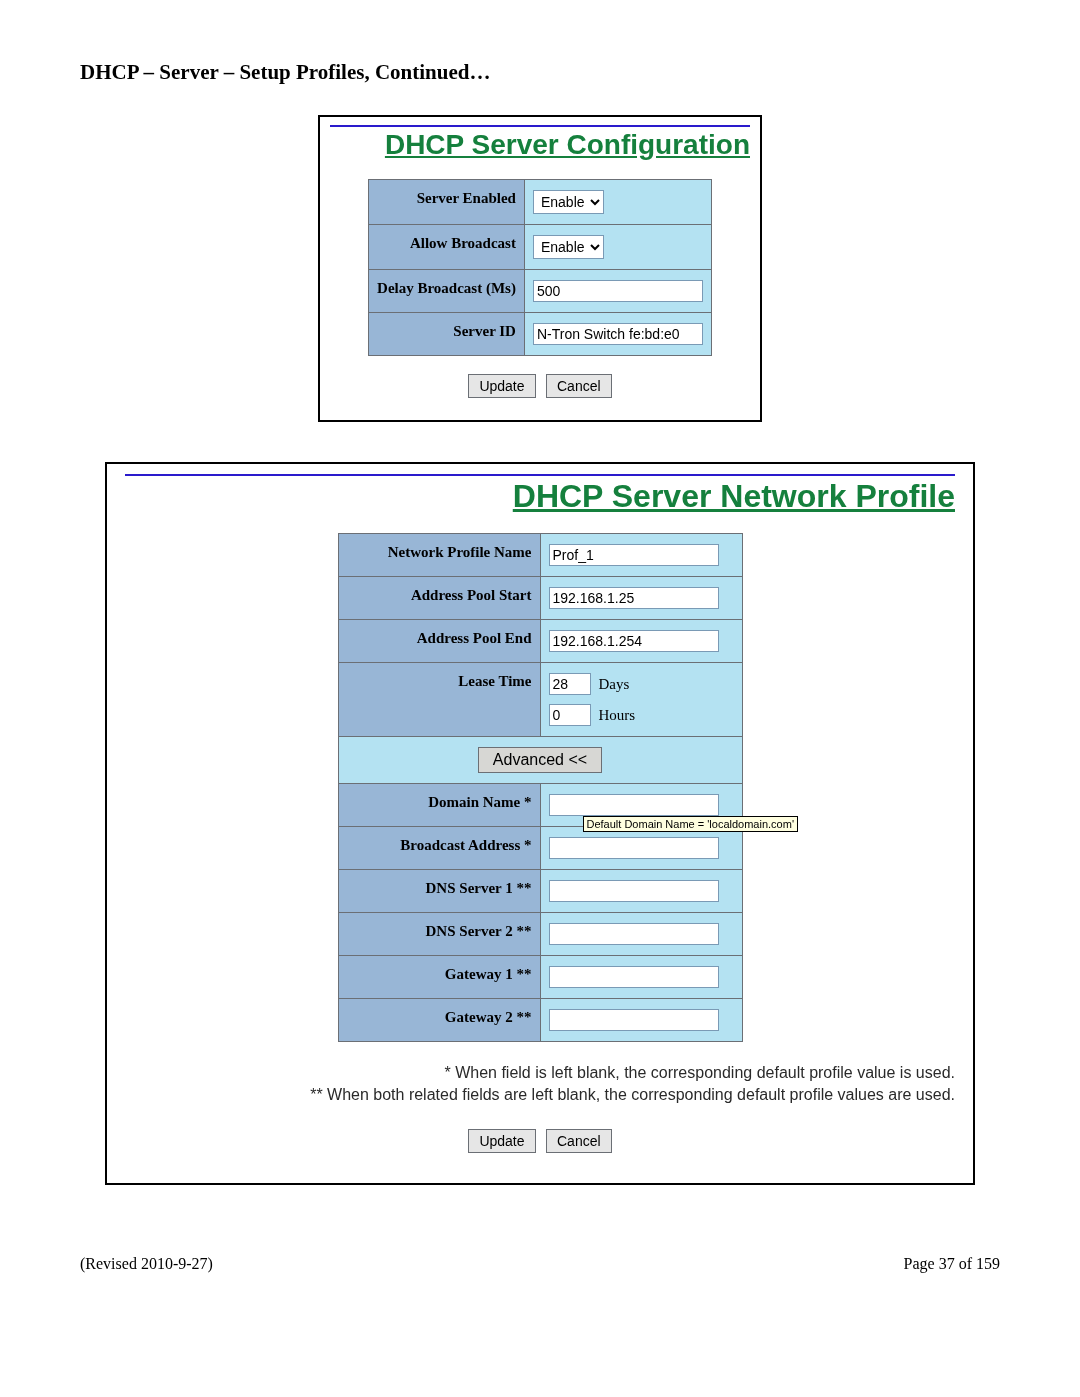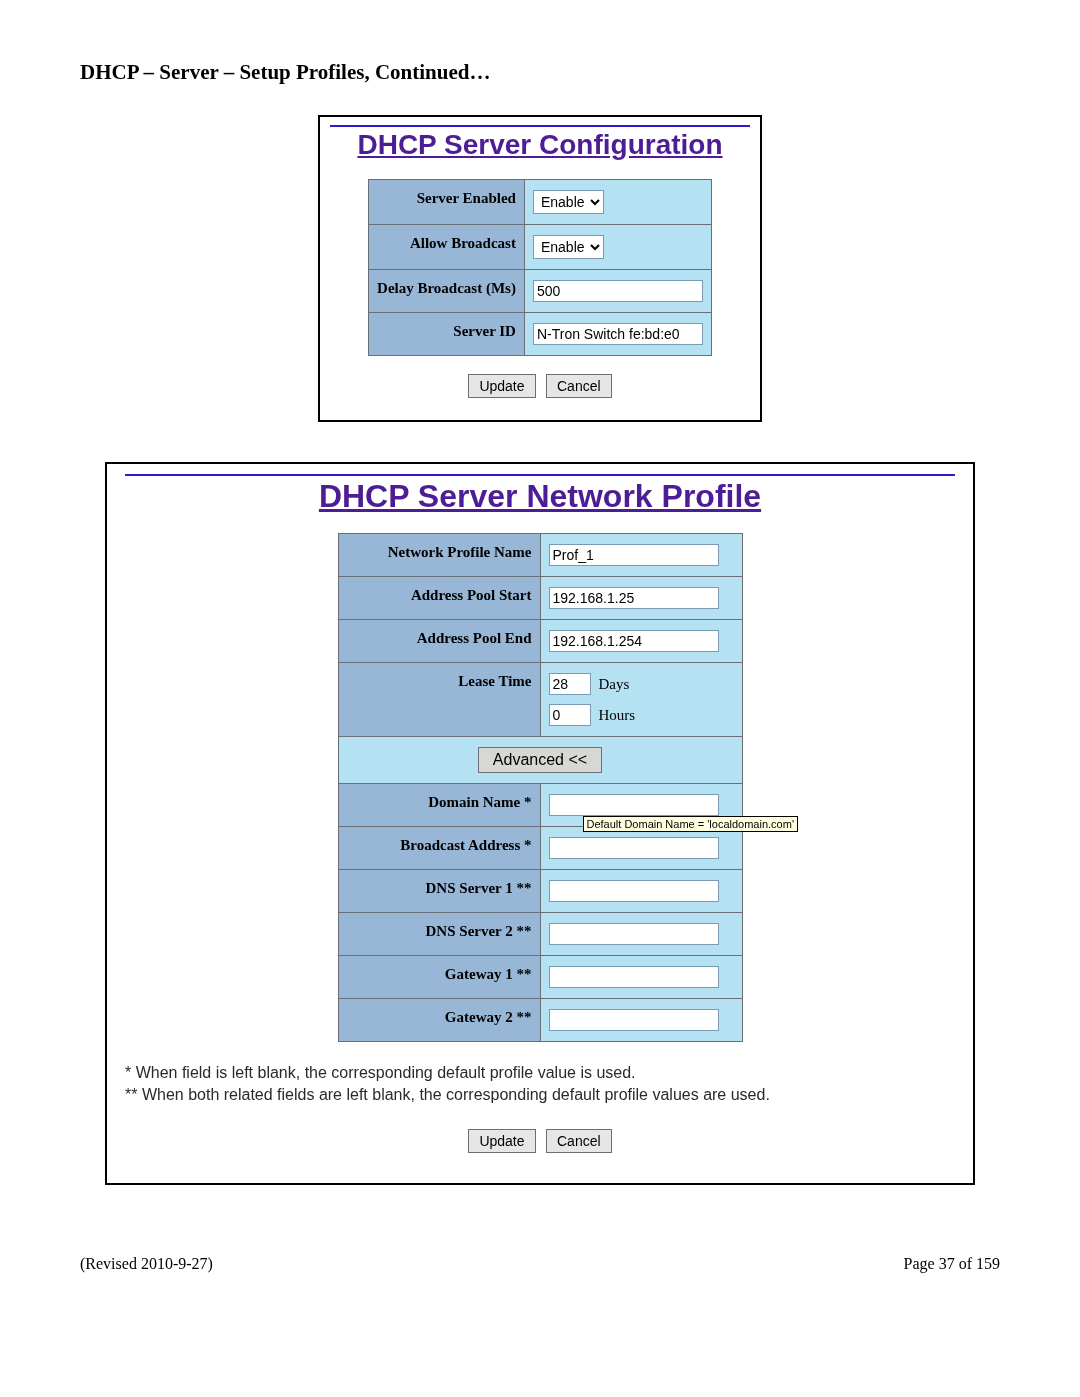--- a/index.html
+++ b/index.html
@@ -25,22 +25,22 @@
   .panel.small { width: 420px; padding: 8px 10px 18px 10px; }
   .panel.large { width: 830px; padding: 10px 18px 26px 18px; }
   .panel-title-wrap {
     border-top: 2px solid #2a1acc;
     padding-top: 2px;
     margin-bottom: 18px;
   }
   .panel-title {
     font-size: 28px;
     font-weight: bold;
-    color: #4c1d95;
-    text-align: center;
+    color: #15803d;
+    text-align: right;
     text-decoration: underline;
     font-family: Arial, sans-serif;
   }
   .panel.large .panel-title { font-size: 32px; }
   table.config {
     border-collapse: collapse;
     margin: 0 auto 14px auto;
   }
   table.config td {
     border: 1px solid #6b6f75;
@@ -101,21 +101,21 @@
     border: 1px solid #000;
     background: #ffffe0;
     font-family: Arial, sans-serif;
     font-size: 11px;
     padding: 1px 3px;
   }
   .notes {
     font-family: Arial, sans-serif;
     font-size: 16px;
     color: #2a2a2a;
-    text-align: left;
+    text-align: right;
     margin: 20px 0 18px 0;
     line-height: 1.4;
   }
   .footer {
     display: flex;
     justify-content: space-between;
     font-family: "Times New Roman", serif;
     font-size: 16px;
     margin-top: 70px;
   }

